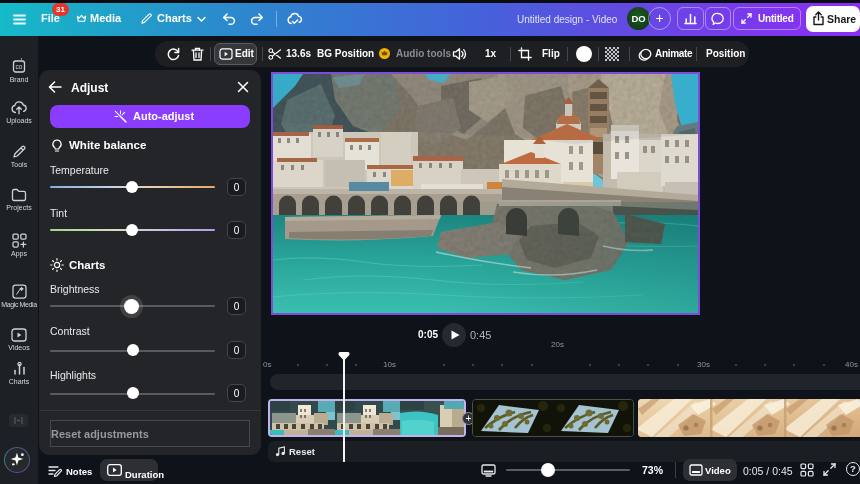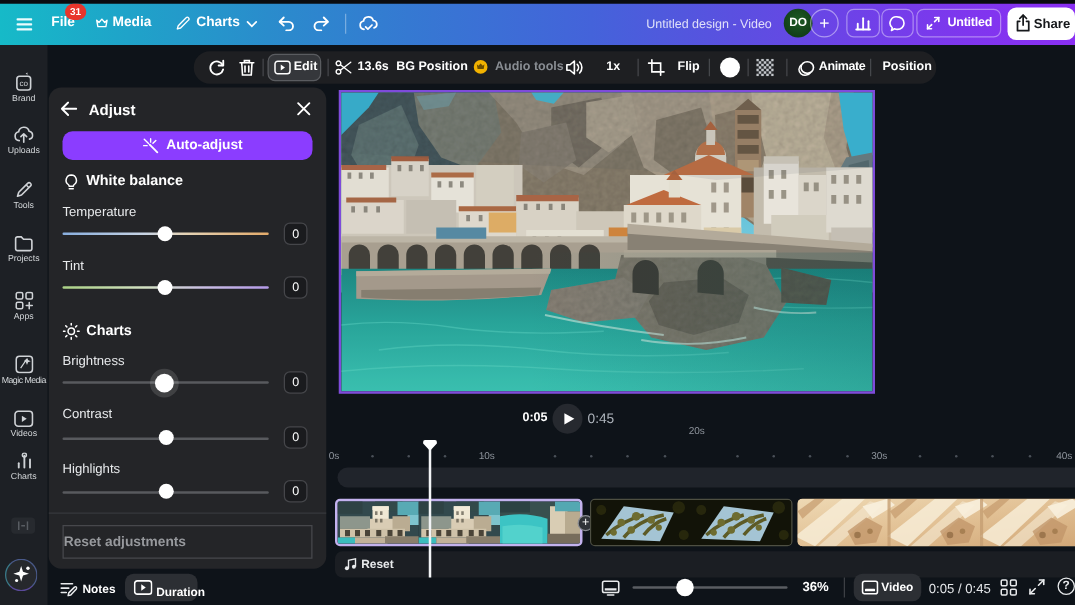--- a/index.html
+++ b/index.html
@@ -758,21 +758,21 @@
       </svg>
     <span class="abs bb-txt" style="left:87px;top:11px">Duration</span>
 
     <svg class="abs" style="left:443px;top:6px" width="15" height="13" viewBox="0 0 15 13">
         <rect x="1" y="1" width="13" height="9" rx="1.4" fill="none" stroke="#e8eaec" stroke-width="1.3"></rect>
         <rect x="2.8" y="6.6" width="9.4" height="1.8" fill="#e8eaec"></rect>
         <path d="M5 12 H10" stroke="#e8eaec" stroke-width="1.3" stroke-linecap="round"></path>
       </svg>
     <div class="abs" style="left:468px;top:11px;width:124px;height:2px;border-radius:1px;background:#5a5d62"></div>
     <div class="abs" style="left:503px;top:5px;width:14px;height:14px;border-radius:50%;background:#fff"></div>
-    <span class="abs" style="left:604px;top:6px;font-size:10.5px;font-weight:bold;color:#fff">36%</span>
+    <span class="abs" style="left:604px;top:6px;font-size:10.5px;font-weight:bold;color:#fff">73%</span>
     <div class="abs" style="left:637px;top:4px;width:1px;height:16px;background:#3c3f44"></div>
 
     <div class="abs" style="left:645px;top:1px;width:54px;height:22px;background:#2c2f34;border-radius:7px"></div>
     <svg class="abs" style="left:651px;top:6px" width="14" height="12" viewBox="0 0 14 12">
         <rect x="1" y="1" width="12" height="10" rx="1.6" fill="none" stroke="#fff" stroke-width="1.3"></rect>
         <rect x="3" y="7" width="8" height="2" rx="0.5" fill="#fff"></rect>
       </svg>
     <span class="abs bb-txt" style="left:667px;top:7px">Video</span>
     <span class="abs" style="left:705px;top:7px;font-size:10.5px;color:#e4e6e9">0:05 / 0:45</span>
 

